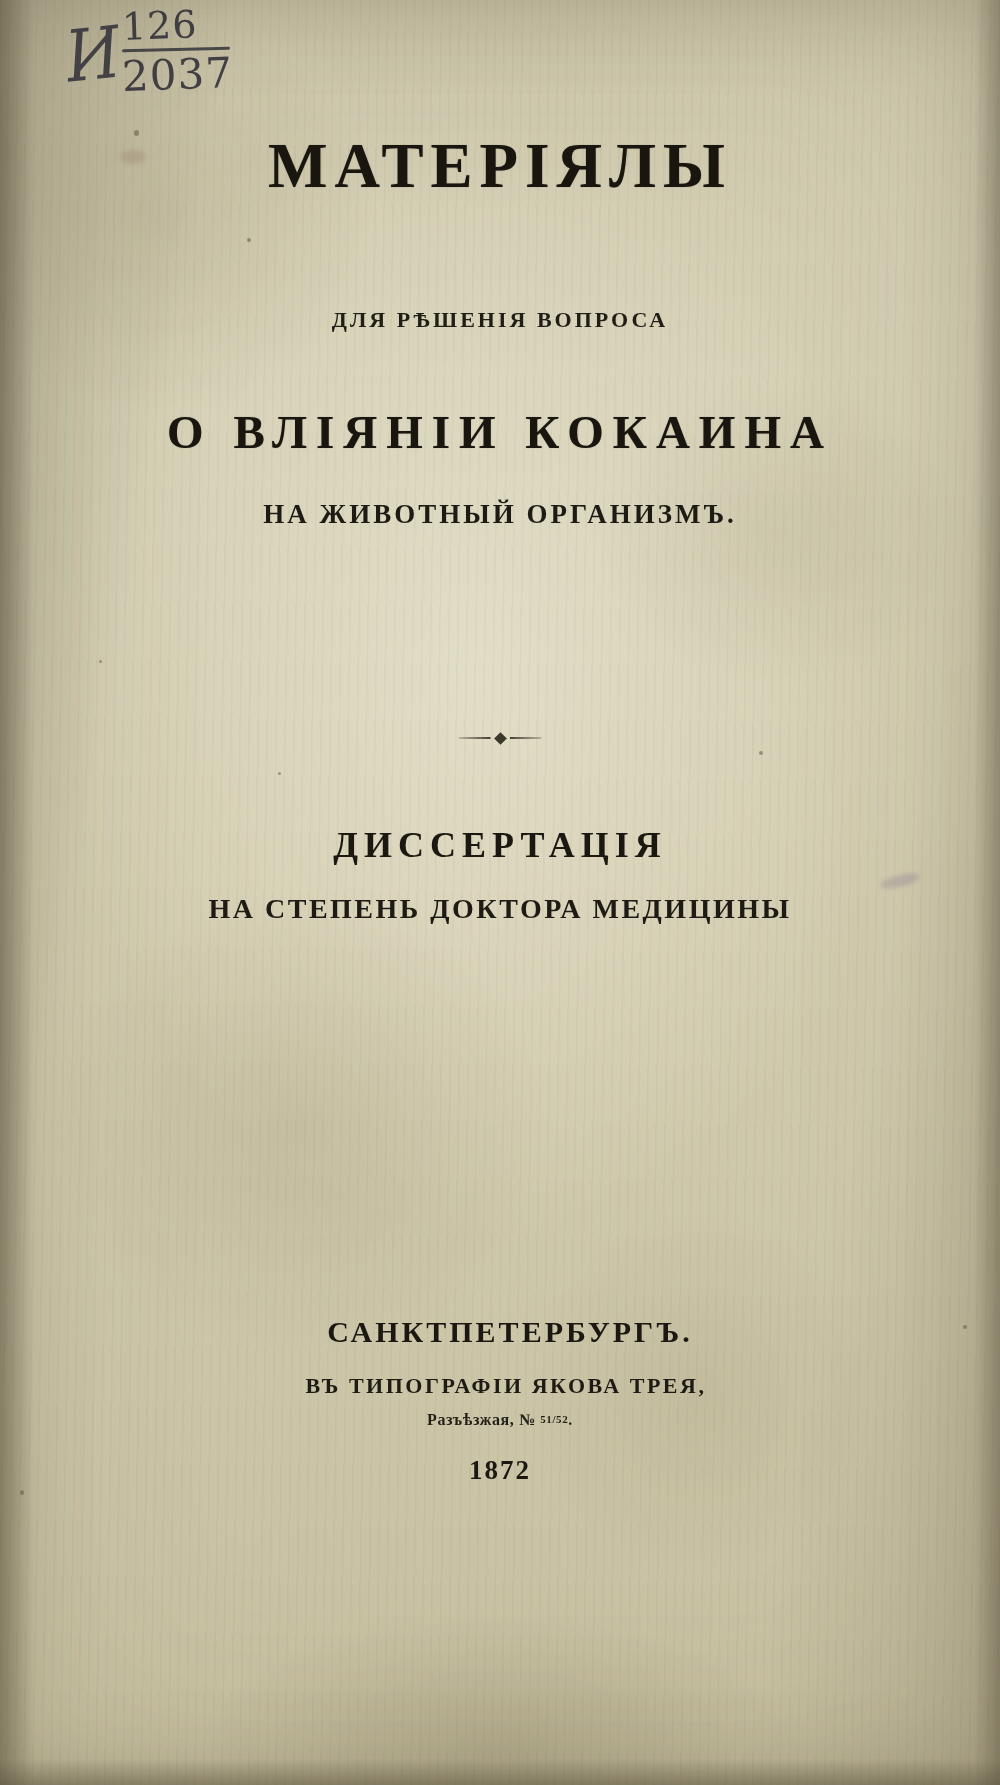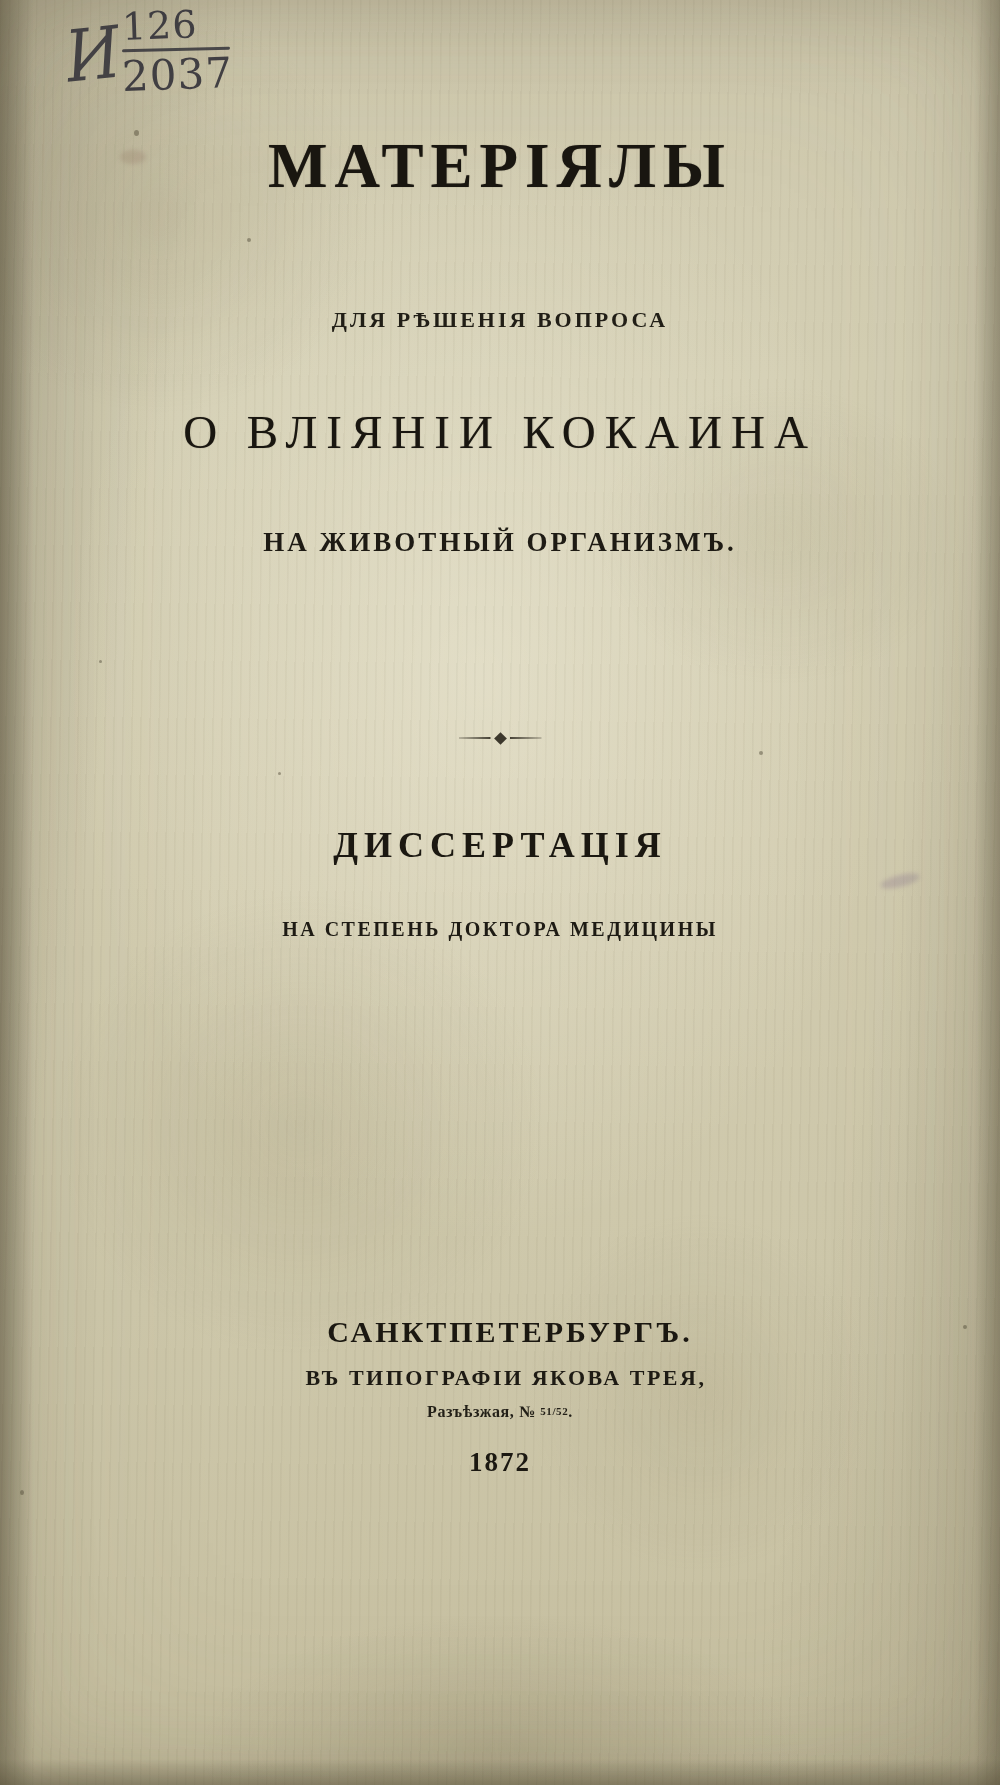--- a/index.html
+++ b/index.html
@@ -127,26 +127,26 @@
     margin-top: 104px;
     font-size: 22px;
     letter-spacing: 3px;
     font-weight: 700;
     color: #211e16;
   }
   .t-main2 {
     margin-top: 72px;
     font-size: 47px;
     letter-spacing: 9px;
-    font-weight: 400;
+    font-weight: 700;
     color: #191610;
     text-shadow: 0 0 1px rgba(30,25,15,0.4);
   }
   .t-sub2 {
-    margin-top: 68px;
+    margin-top: 40px;
     font-size: 27px;
     letter-spacing: 3px;
     font-weight: 700;
     color: #1e1b14;
   }
 
   .ornament {
     position: absolute;
     left: 0; right: 0;
     top: 726px;
@@ -177,22 +177,22 @@
     top: 824px;
     text-align: center;
   }
   .d-title {
     font-size: 36px;
     letter-spacing: 6px;
     font-weight: 700;
     color: #1b1811;
   }
   .d-degree {
-    margin-top: 52px;
-    font-size: 20px;
+    margin-top: 27px;
+    font-size: 28px;
     letter-spacing: 2.5px;
     font-weight: 700;
     color: #1e1b14;
   }
   .d-author {
     margin-top: 24px;
     font-size: 27px;
     letter-spacing: 1px;
     font-style: italic;
     font-family: "Liberation Serif", serif;
@@ -206,21 +206,21 @@
     text-align: center;
   }
   .i-city {
     font-size: 30px;
     letter-spacing: 3px;
     font-weight: 700;
     color: #1b1811;
     padding-left: 20px;
   }
   .i-press {
-    margin-top: 16px;
+    margin-top: 24px;
     font-size: 22px;
     letter-spacing: 2.5px;
     font-weight: 700;
     color: #1e1b14;
     padding-left: 12px;
   }
   .i-addr {
     margin-top: 12px;
     font-size: 16px;
     letter-spacing: 0.6px;

